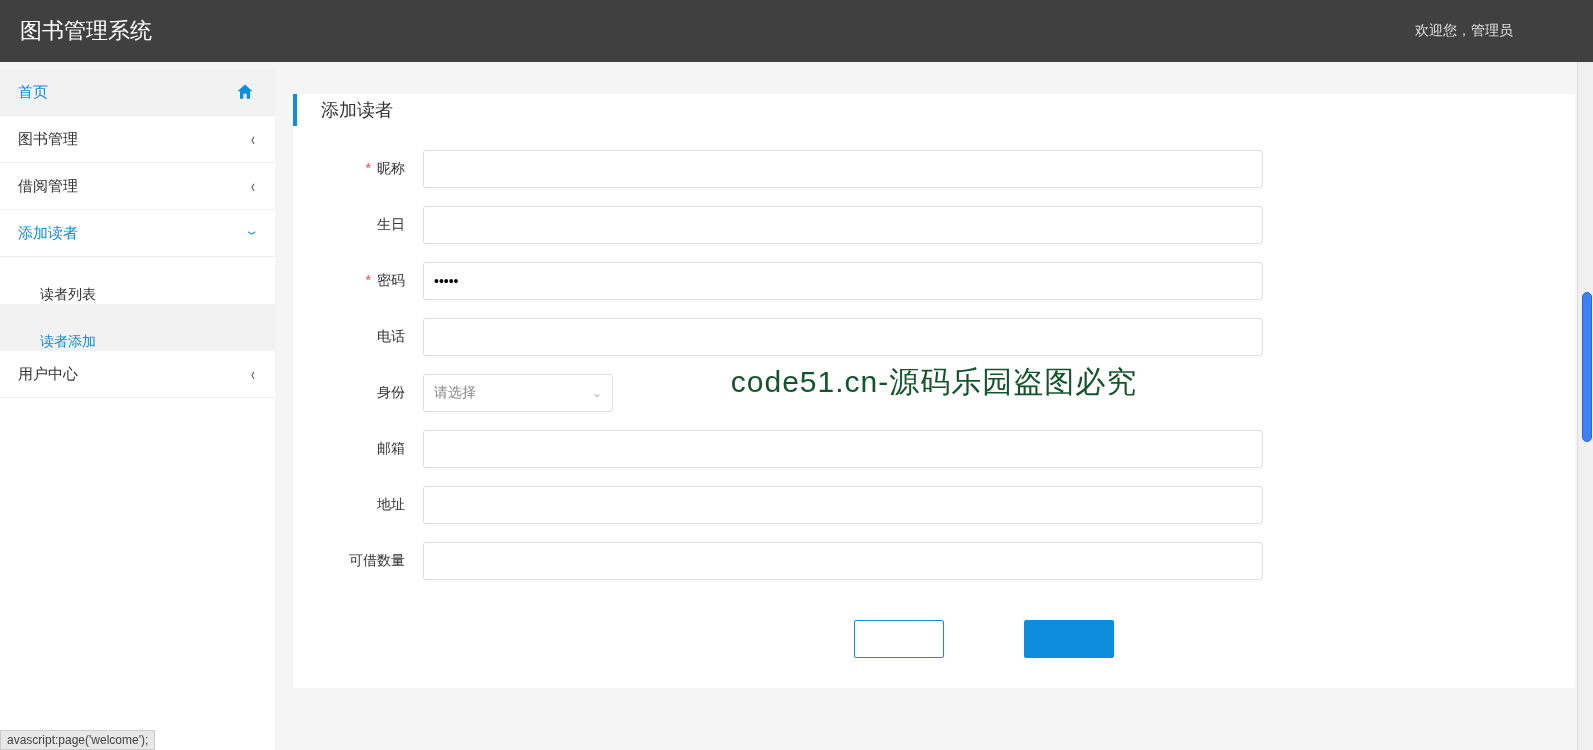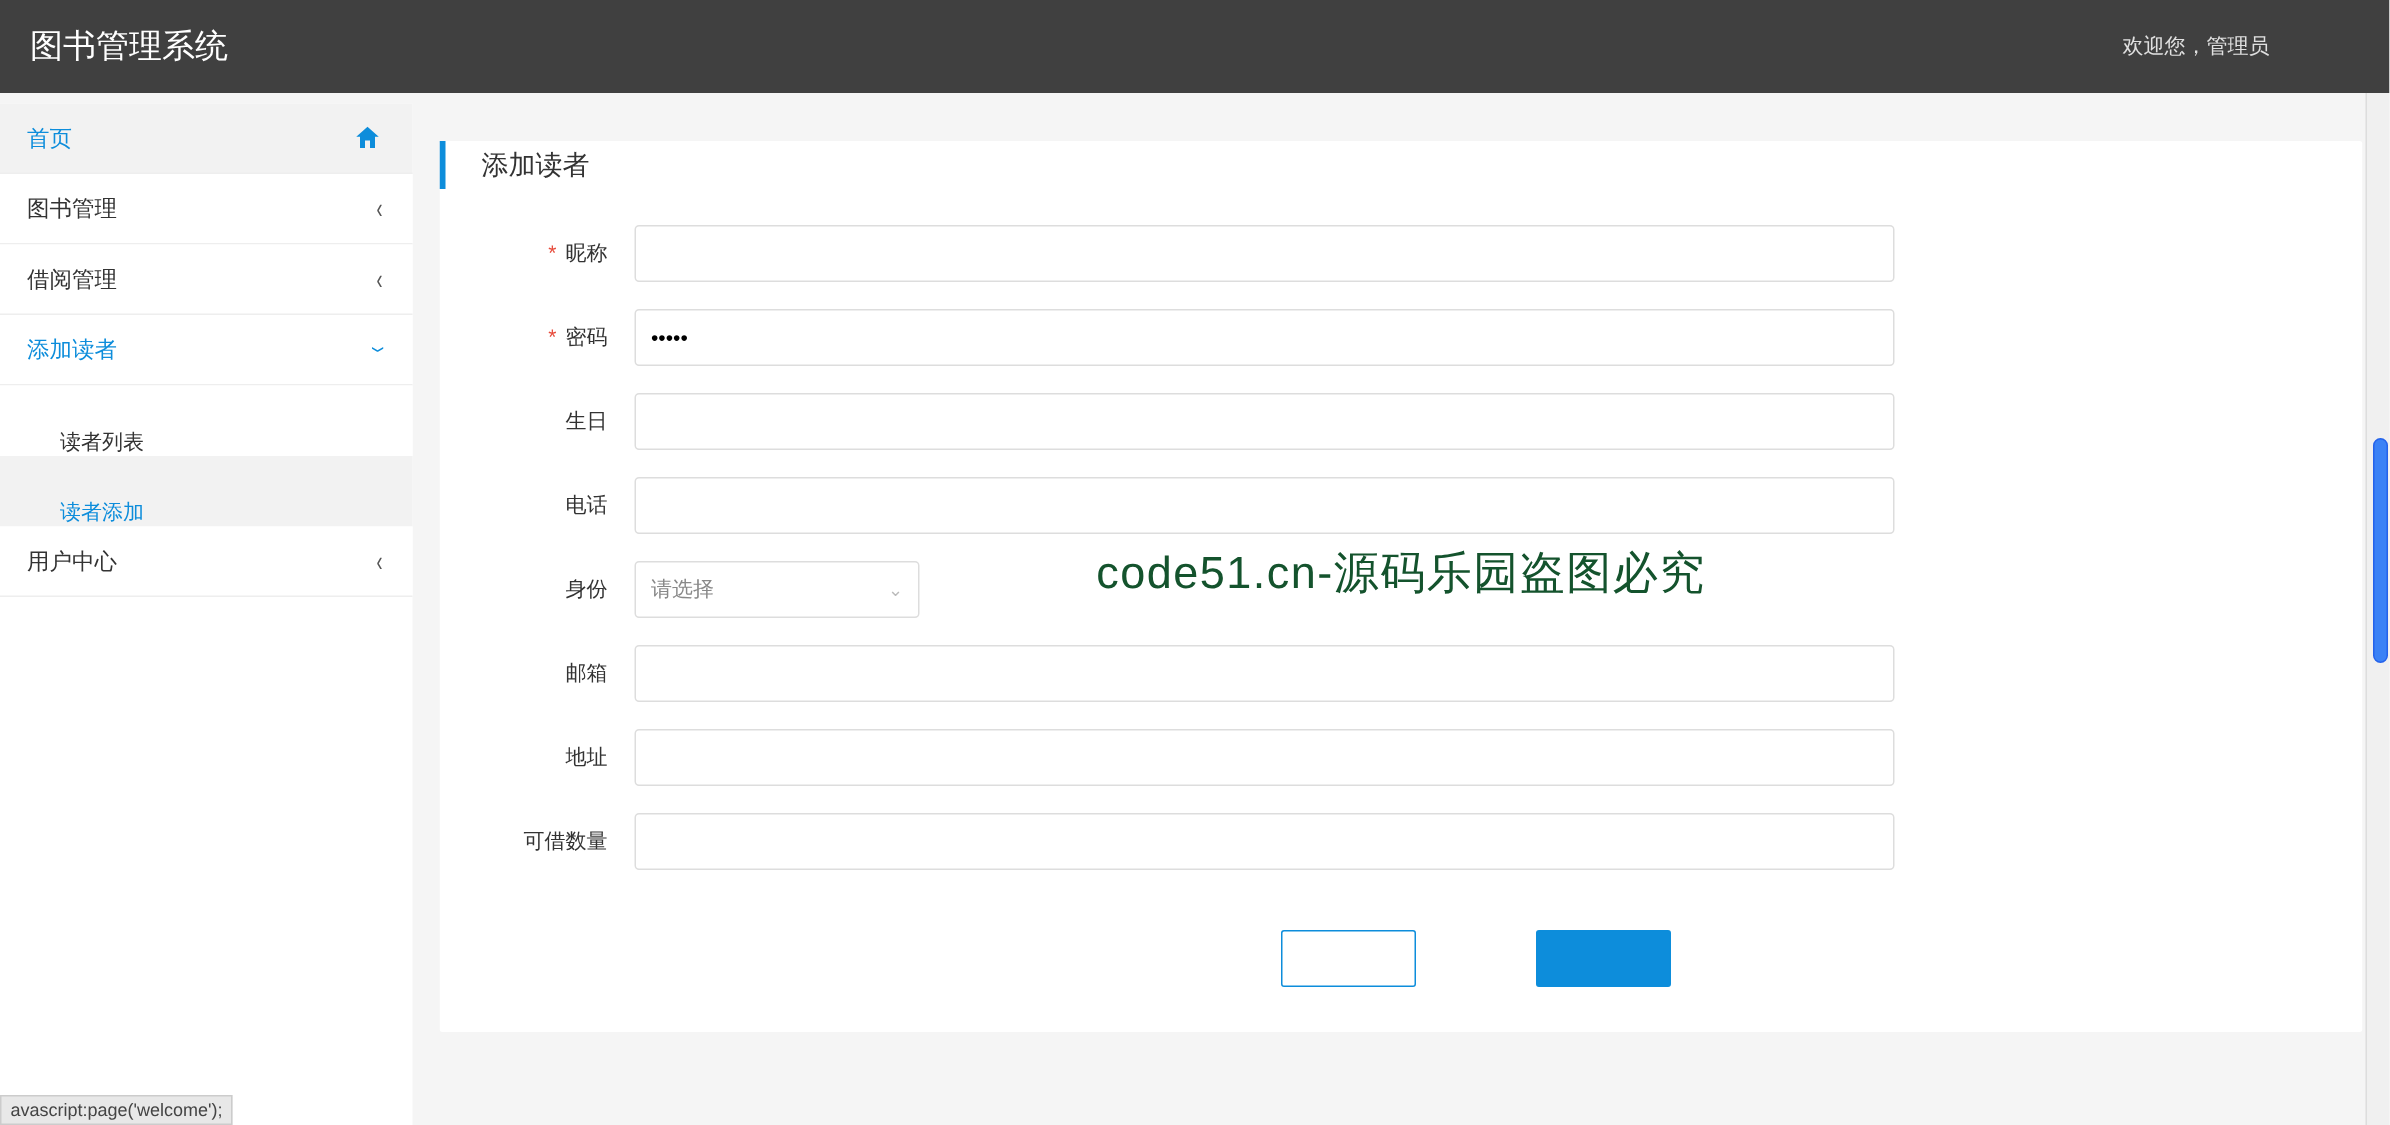--- a/index.html
+++ b/index.html
@@ -92,26 +92,26 @@
   <div class="main">
     <div class="main-inner">
     <div class="card">
       <div class="card-title">添加读者</div>
       <div class="form">
         <div class="form-row">
           <div class="form-label"><span class="req">*</span><span>昵称</span></div>
           <div class="form-control-wrap"><input class="form-input" value="" style=""></div>
         </div>
         <div class="form-row">
+          <div class="form-label"><span>生日</span></div>
+          <div class="form-control-wrap"><input class="form-input" value="" style=""></div>
+        </div>
+        <div class="form-row">
           <div class="form-label"><span class="req">*</span><span>密码</span></div>
           <div class="form-control-wrap"><input class="form-input" value="•••••" style=""></div>
-        </div>
-        <div class="form-row">
-          <div class="form-label"><span>生日</span></div>
-          <div class="form-control-wrap"><input class="form-input" value="" style=""></div>
         </div>
         <div class="form-row">
           <div class="form-label"><span>电话</span></div>
           <div class="form-control-wrap"><input class="form-input" value="" style=""></div>
         </div>
         <div class="form-row">
           <div class="form-label"><span>身份</span></div>
           <div class="form-control-wrap">
             <div class="form-select">
               <span>请选择</span>

